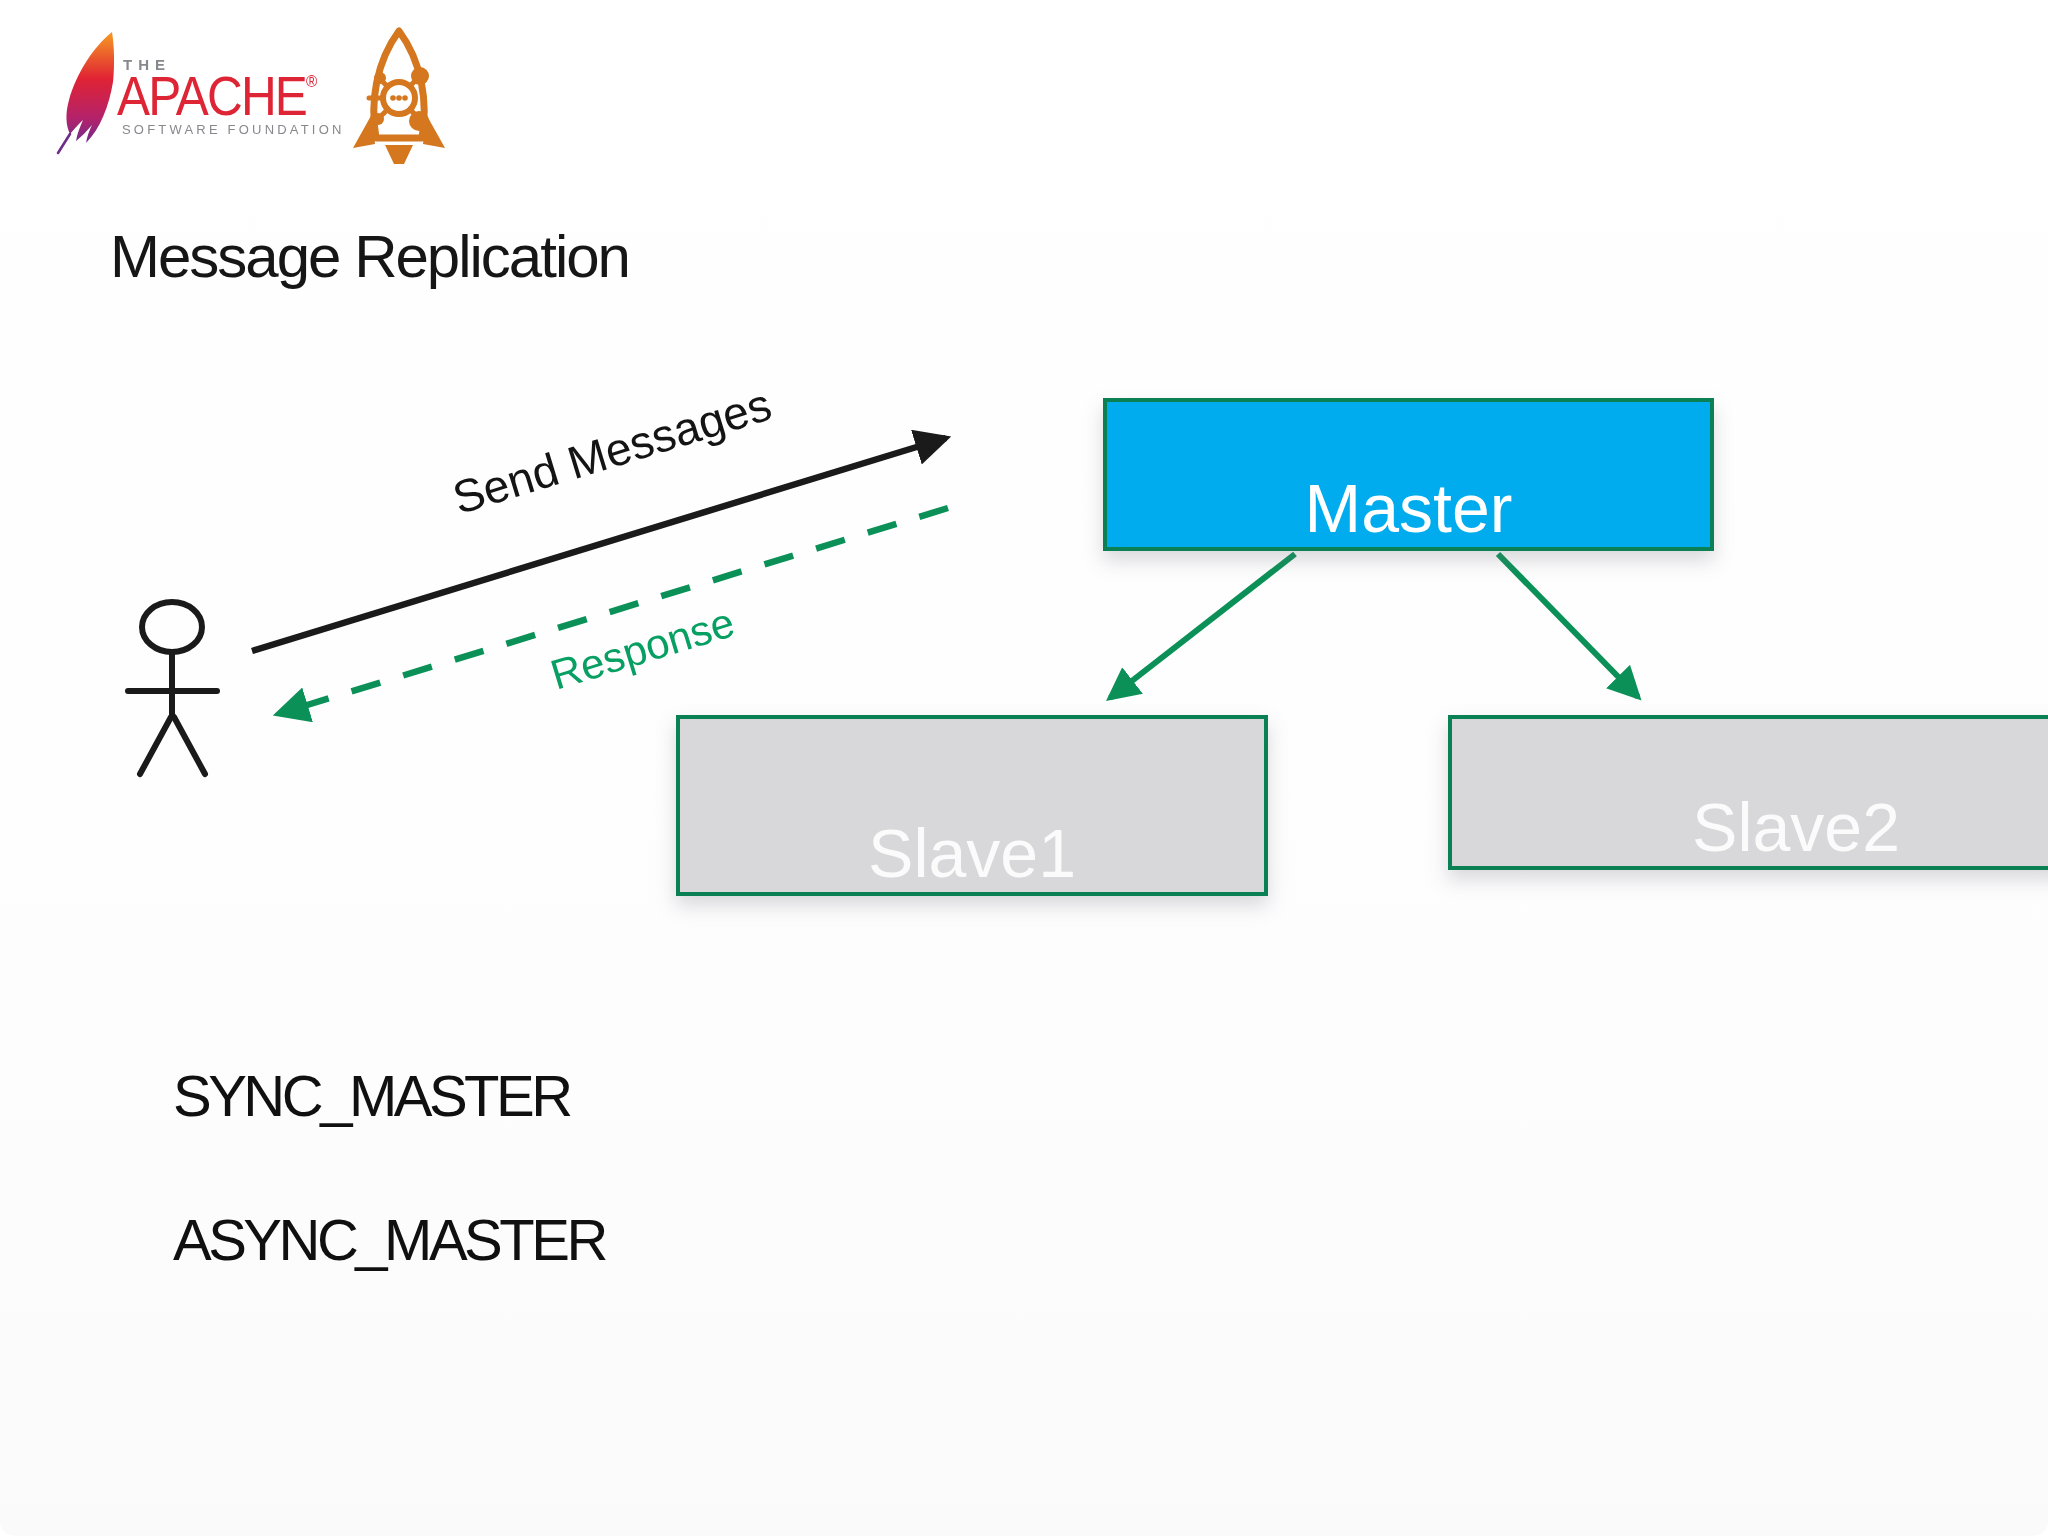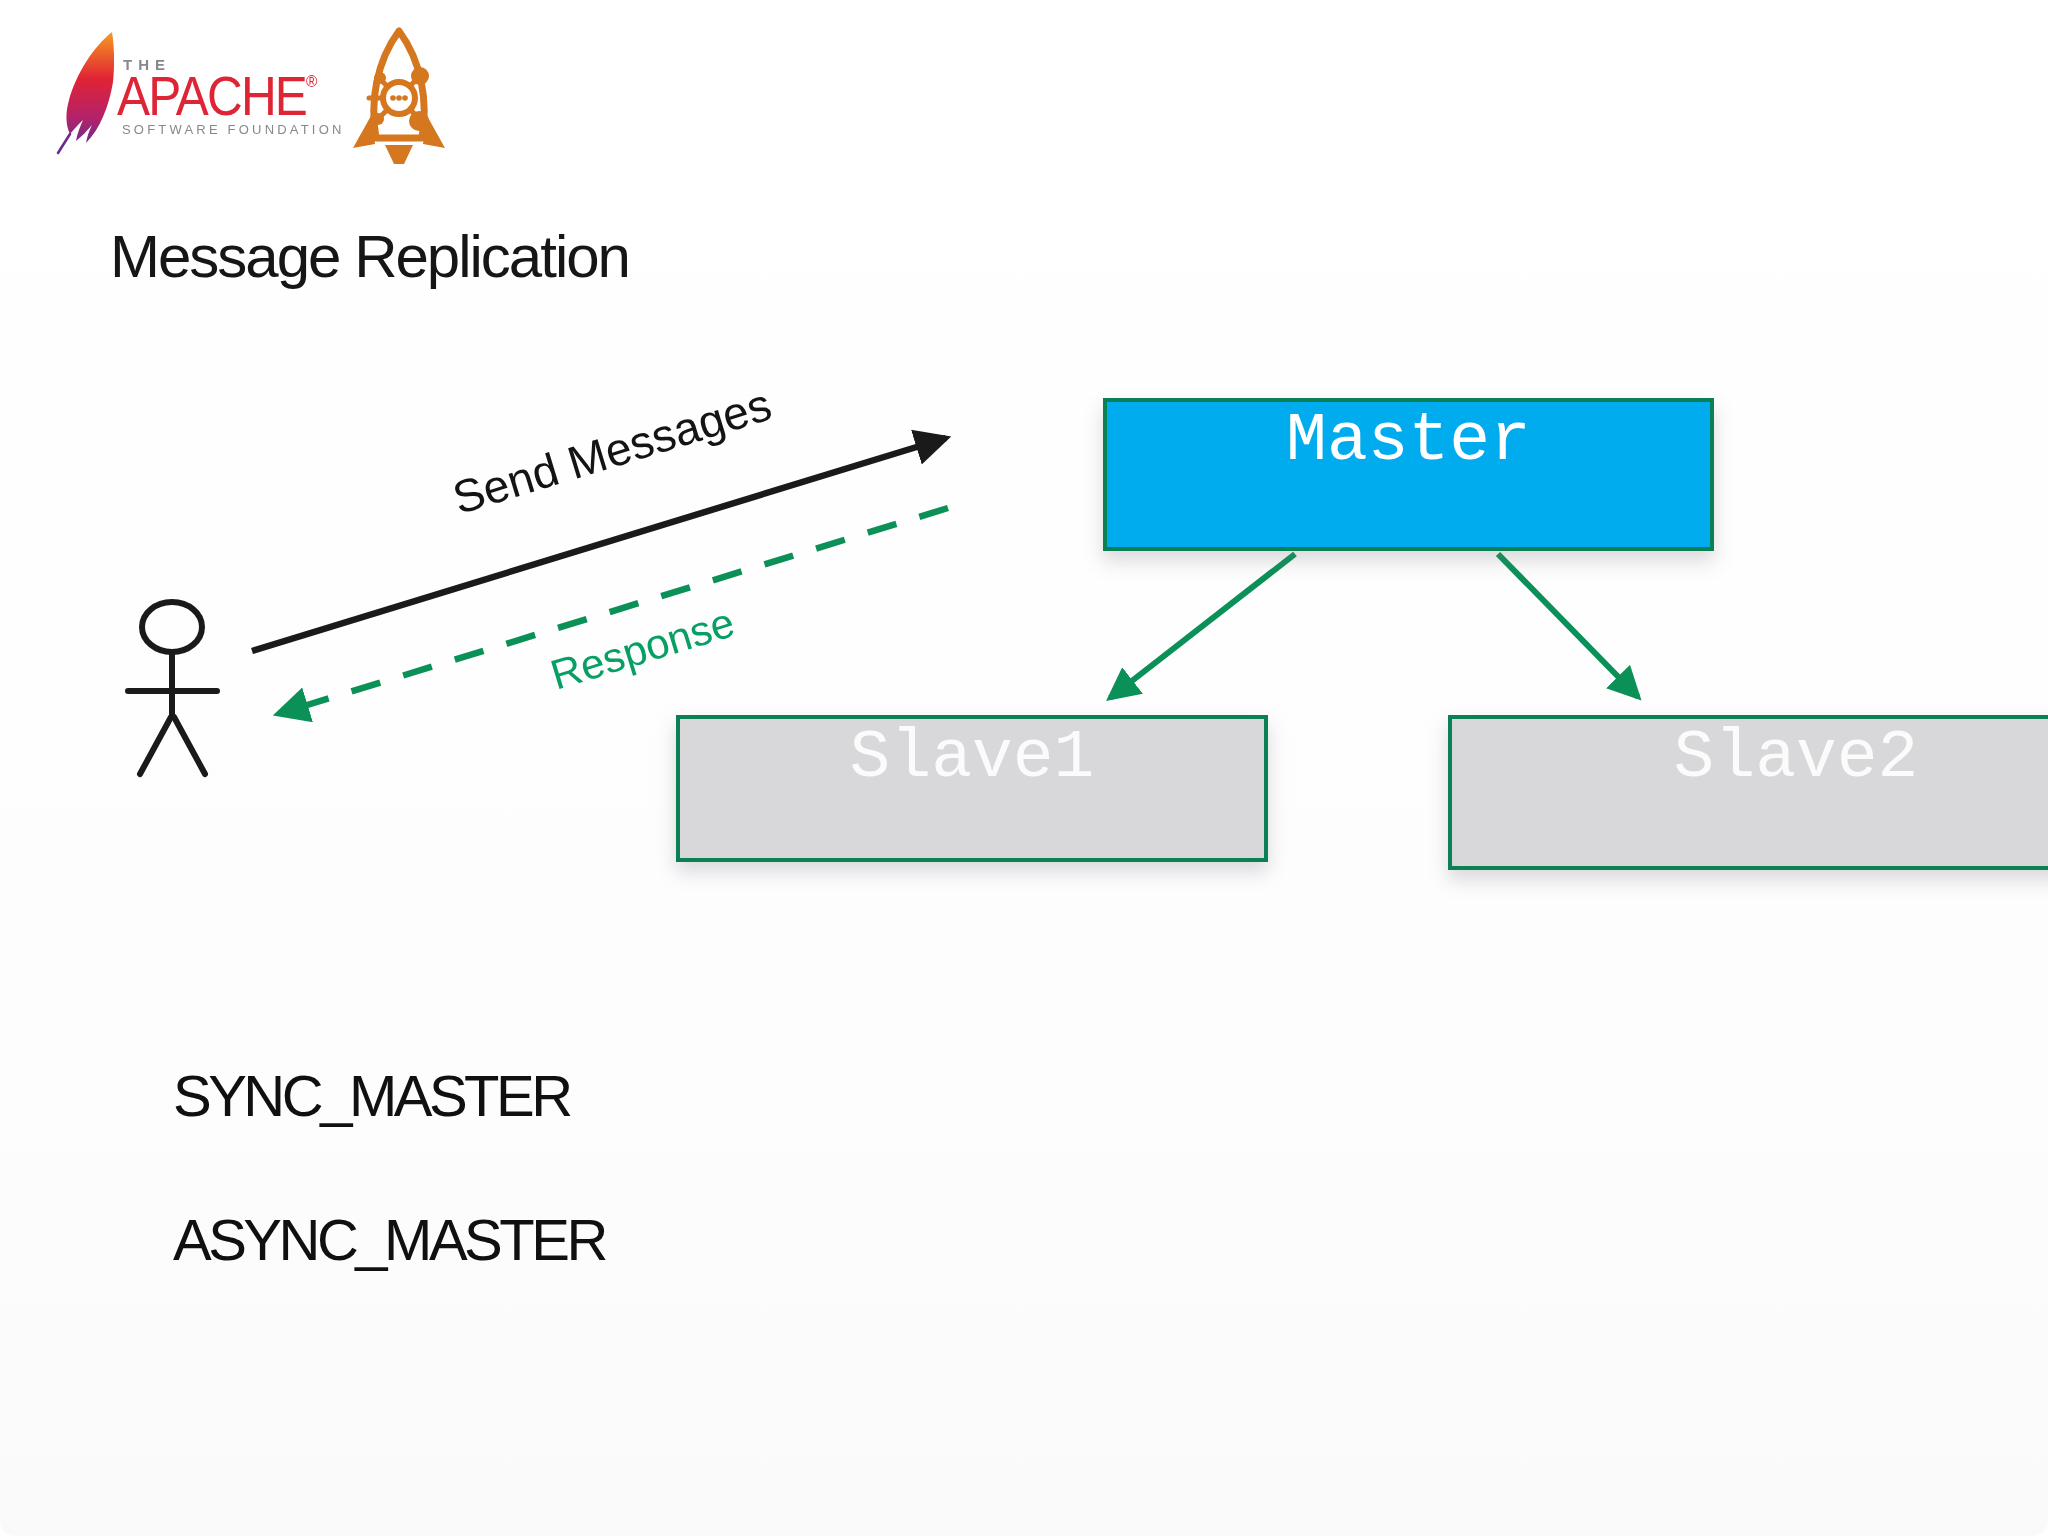--- a/index.html
+++ b/index.html
@@ -49,28 +49,27 @@
   .black-arrow{stroke:#1a1a1a;stroke-width:6.5;}
   .green-dashed{stroke:var(--arrow-green);stroke-width:6.5;stroke-dasharray:30 24;}
   .green-solid{stroke:var(--arrow-green);stroke-width:6;}
   .arrow-label{
     position:absolute;font-size:46px;white-space:nowrap;
     transform:rotate(-17deg);transform-origin:center;
   }
   .send-label{left:447px;top:424px;color:#141414;}
   .response-label{left:548px;top:625px;font-size:42px;color:var(--response-text-green);}
   .node{
-    position:absolute;display:flex;align-items:flex-start;justify-content:center;
+    position:absolute;display:flex;align-items:flex-end;justify-content:center;
     border:4px solid var(--node-border-green);box-sizing:border-box;
     box-shadow:0 10px 18px rgba(110,110,120,.25);
-    font-family:Liberation Mono, monospace;
   }
   .node .node-label{font-size:68px;color:#ffffff;white-space:nowrap;}
   .node-master{left:1103px;top:398px;width:611px;height:153px;background:var(--master-fill);}
-  .node-slave1{left:676px;top:715px;width:592px;height:147px;background:var(--slave-fill);}
+  .node-slave1{left:676px;top:715px;width:592px;height:181px;background:var(--slave-fill);}
   .node-slave2{left:1448px;top:715px;width:696px;height:155px;background:var(--slave-fill);}
   .node-slave1 .node-label,.node-slave2 .node-label{color:#fbfbfb;}
   
   .mode-note{
     position:absolute;left:173px;font-size:58px;letter-spacing:-3.5px;
     color:#101010;white-space:nowrap;
   }
   .mode-sync{top:1062px;}
   .mode-async{top:1206px;}
 </style>

